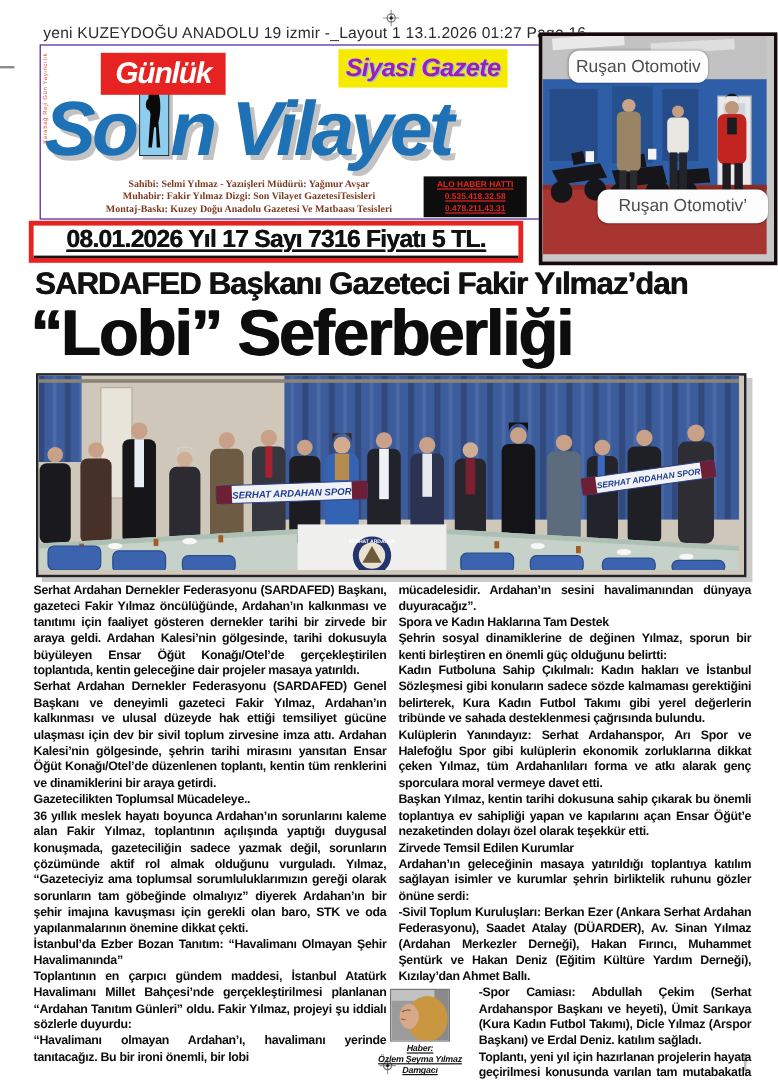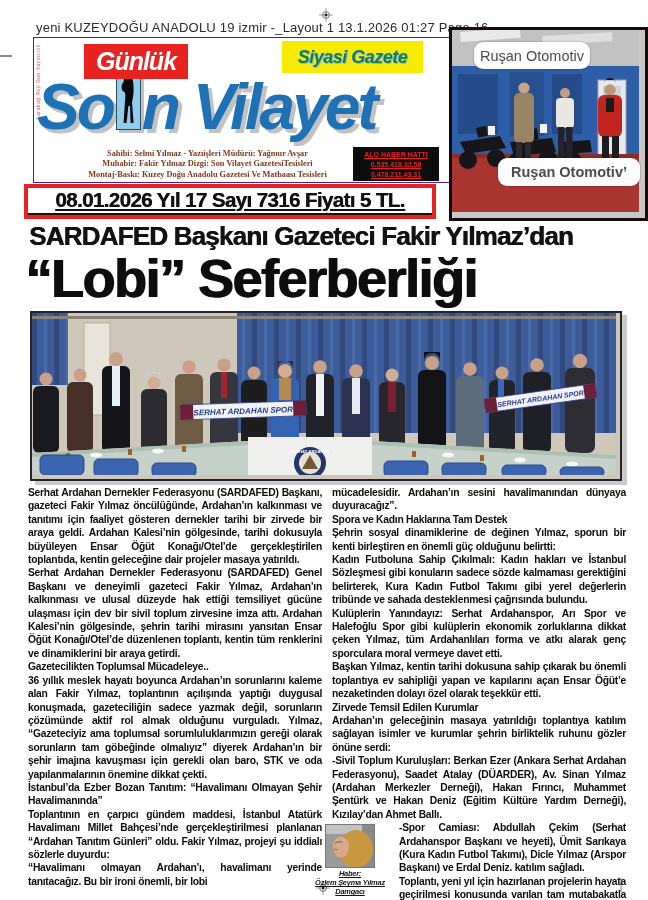--- a/index.html
+++ b/index.html
@@ -14,21 +14,21 @@
   .cropdash-right{position:absolute;left:620px;top:878px;width:2px;height:14px;background:#bdbdbd;}
 
   
   .masthead{position:absolute;left:33px;top:37px;width:404px;height:144px;border:1px solid #4c1d95;background:#fff;padding-left:19px;}
   .side-vert{position:absolute;left:1px;top:6px;font-size:5px;color:#d23a2a;writing-mode:vertical-rl;transform:rotate(180deg);letter-spacing:.5px;opacity:.85;}
   .daily-box{position:absolute;left:50px;top:6px;width:104px;height:35px;background:#e62320;z-index:3;
     display:flex;align-items:center;justify-content:center;}
   .daily-box span{color:#fff;font-style:italic;font-weight:bold;font-size:25px;letter-spacing:-1px;}
   .siyasi-box{position:absolute;left:248px;top:3px;width:141px;height:32px;background:#f6eb00;z-index:3;
     display:flex;align-items:center;justify-content:center;}
-  .siyasi-box span{color:#15803d;font-style:italic;font-weight:bold;font-size:18px;letter-spacing:-.5px;
+  .siyasi-box span{color:#a21caf;font-style:italic;font-weight:bold;font-size:21px;letter-spacing:-.5px;
     text-shadow:1px 1px 0 #8db9d8,-1px 0 0 #bcd9ec;}
   .mast-title{position:absolute;left:3px;top:8px;z-index:2;display:flex;align-items:flex-end;
     color:#1d71b4;font-style:italic;font-weight:bold;font-size:64px;letter-spacing:-3px;line-height:1;
     text-shadow:4px 4px 0 #c2c2c2;white-space:nowrap;}
   .mast-title .silh{margin:0 1px 9px 3px;box-shadow:3px 3px 0 #c2c2c2;}
   .imprint{position:absolute;left:10px;right:86px;bottom:2px;text-align:center;z-index:4;
     font-family:"Liberation Serif",serif;font-weight:bold;font-size:8.3px;line-height:10.3px;color:#7c3a21;}
   .hotline{position:absolute;right:18px;bottom:1px;width:86px;height:34px;background:#0d0d0d;z-index:5;
     color:#e62320;font-weight:bold;font-size:7px;line-height:10px;text-align:center;padding-top:3px;box-sizing:border-box;}
   .hotline div{text-decoration:underline;}
@@ -39,21 +39,21 @@
   .dateline .inner{width:100%;text-align:center;border-bottom:2px solid #141414;padding-bottom:1px;}
   .dateline span{font-weight:bold;font-size:20.5px;letter-spacing:-.6px;color:#111;
     text-decoration:underline;text-decoration-thickness:2px;text-underline-offset:2px;
     text-shadow:.4px 0 0 #111;white-space:nowrap;}
 
   
   .adbox{position:absolute;left:449px;top:27px;width:193px;height:188px;border:3px solid #160a0c;overflow:hidden;background:#c7c7c7;}
   .ad-label{position:absolute;background:#fdfdfd;border-radius:9px;display:flex;align-items:center;justify-content:center;
     color:#4c4c4c;font-size:14.5px;box-shadow:0 0 2px rgba(0,0,0,.35);white-space:nowrap;}
   .ad-label.top{left:22px;top:12px;width:116px;height:27px;}
-  .ad-label.bottom{left:46px;top:128px;width:142px;height:28px;font-weight:bold;}
+  .ad-label.bottom{left:46px;top:128px;width:142px;height:28px;}
 
   
   .kicker{position:absolute;left:29px;top:221px;font-size:26px;font-weight:bold;color:#121212;
     letter-spacing:-.8px;text-shadow:.6px 0 0 #121212;white-space:nowrap;}
   .main-head{position:absolute;left:25px;top:247px;font-size:54px;font-weight:bold;color:#0d0d0d;
     letter-spacing:-1.5px;text-shadow:1.2px 0 0 #0d0d0d;white-space:nowrap;}
 
   
   .mainphoto{position:absolute;left:30px;top:311px;width:588px;height:166px;border:2px solid #23232b;
     box-shadow:5px 4px 0 rgba(140,140,140,.45);overflow:hidden;background:#cfc8ba;}

